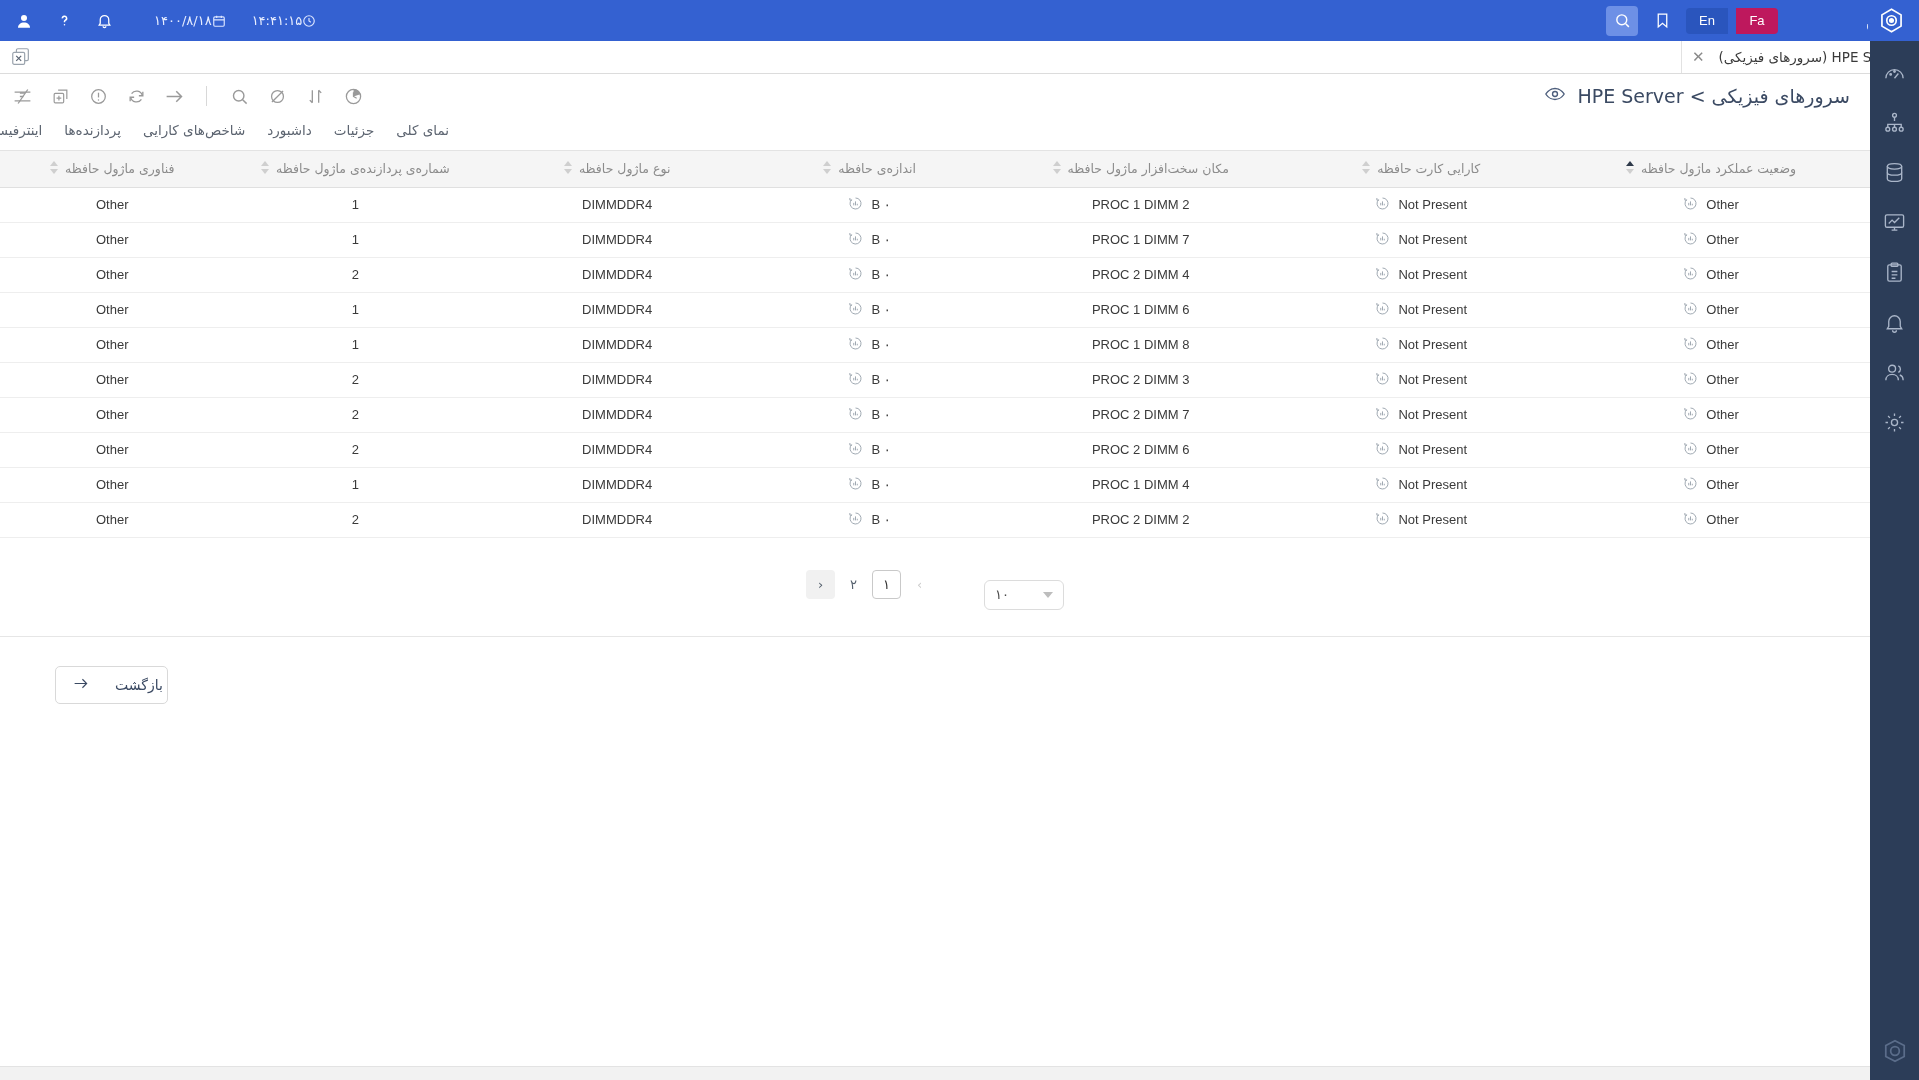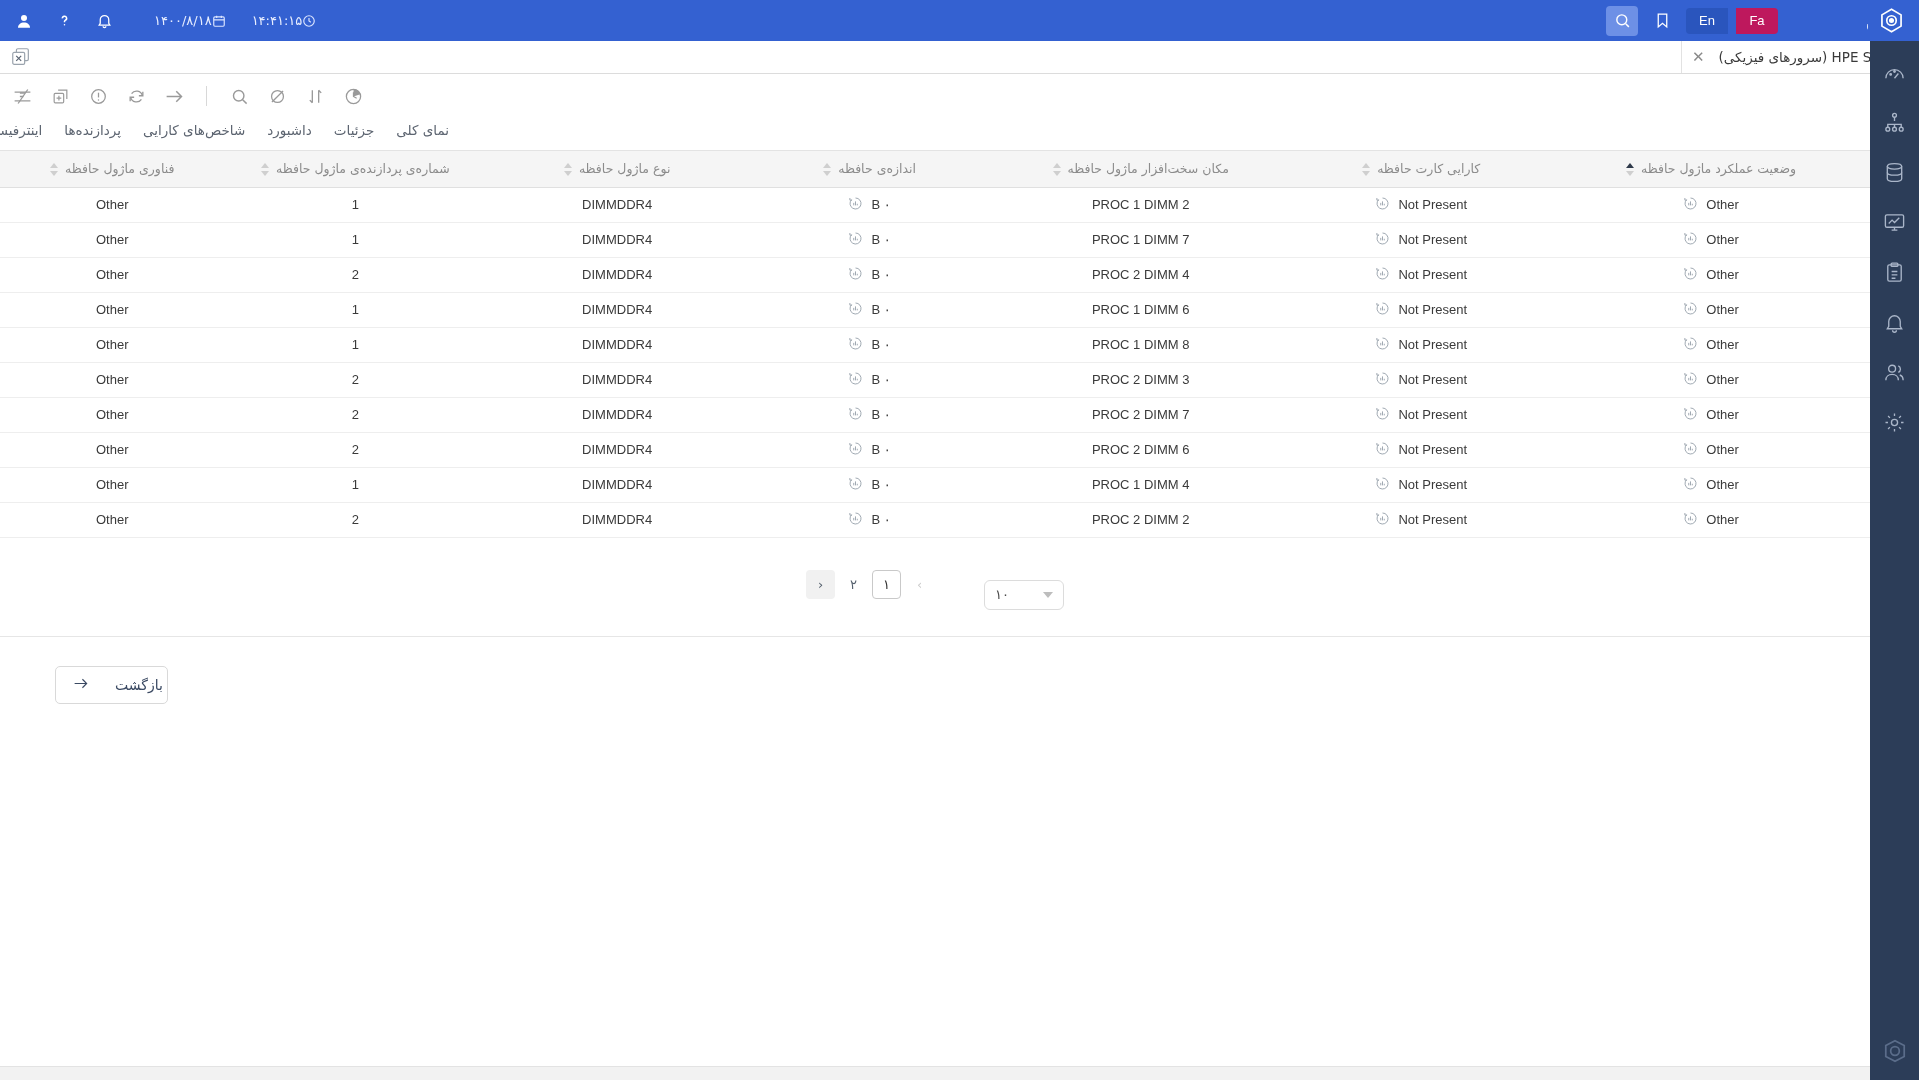--- a/index.html
+++ b/index.html
@@ -111,21 +111,21 @@
   }
   table.grid { width: 100%; border-collapse: collapse; direction: rtl; table-layout: fixed; }
   table.grid thead th {
     background: #f5f5f5;
     border-bottom: 1px solid #e0e0e0;
     height: 36px;
     font-size: 12.5px; font-weight: normal; color: #8c8c8c;
     padding: 0 14px;
     text-align: center; white-space: nowrap;
   }
-  .th-inner { display: flex; align-items: flex-end; justify-content: center; gap: 7px; }
+  .th-inner { display: flex; align-items: flex-start; justify-content: center; gap: 7px; }
   .sorter { display: inline-flex; flex-direction: column; line-height: 0; }
   .sorter i {
     display: block; width: 0; height: 0; border-left: 4.5px solid transparent;
     border-right: 4.5px solid transparent;
   }
   .sorter i.up { border-bottom: 5px solid #cfcfcf; margin-bottom: 3px; }
   .sorter i.dn { border-top: 5px solid #cfcfcf; }
   .sorter.asc i.up { border-bottom-color: #2f3a4a; }
   table.grid tbody td {
     height: 35px;
@@ -284,20 +284,29 @@
   <div class="closeall">
     <svg width="22" height="22" viewBox="0 0 24 24" fill="none" stroke="#9aa3ad" stroke-width="1.3">
       <rect x="7" y="3" width="13" height="13" rx="1.5"></rect>
       <rect x="3" y="7" width="13" height="13" rx="1.5" fill="#ffffff"></rect>
       <path d="M6.8 10.8l5.4 5.4M12.2 10.8l-5.4 5.4" stroke="#5a6472"></path>
     </svg>
   </div>
 </div>
 
 <div class="toolbar">
+  <div class="page-title">
+    <span>سرورهای فیزیکی &gt; HPE Server</span>
+    <span>
+      <svg width="22" height="22" viewBox="0 0 24 24" fill="none" stroke="#4e5f7d" stroke-width="1.5">
+        <path d="M2 12s3.6-6 10-6 10 6 10 6-3.6 6-10 6S2 12 2 12z"></path>
+          <circle cx="12" cy="12" r="2.7"></circle>
+      </svg>
+    </span>
+  </div>
 
   <div class="toolbar-spacer"></div>
 
   <div class="tool-icons">
     <div class="tool-btn">
       <svg width="19" height="19" viewBox="0 0 24 24" fill="none" stroke="#9a9a9a" stroke-width="1.6">
         <circle cx="12" cy="12" r="9"></circle>
           <path d="M12 6.5V12l4 2.2"></path>
           <path d="M12 3a9 9 0 0 1 8.6 6.3L12 12z" fill="#9a9a9a" stroke="none"></path>
       </svg>

